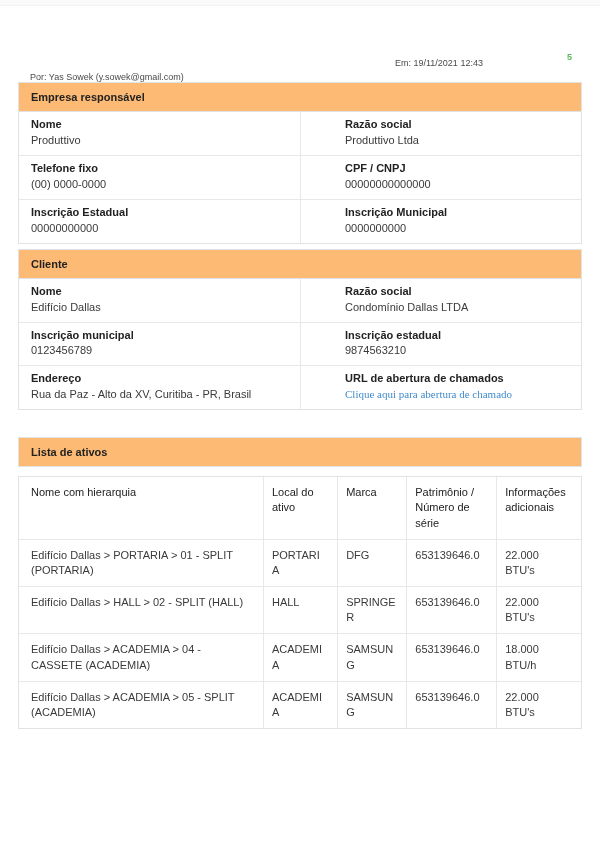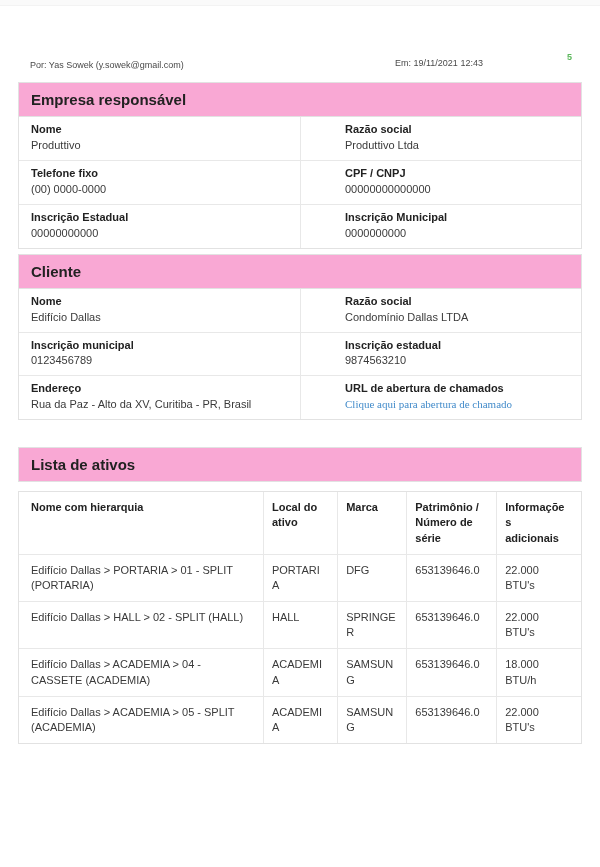--- a/index.html
+++ b/index.html
@@ -15,29 +15,29 @@
   .report-header { position: relative; padding-top: 40px; }
   .page-badge {
     position: absolute; top: 46px; right: 28px;
     font-size: 9px; color: #5cb85c; font-weight: bold;
   }
   .report-title {
     text-align: center; font-size: 19px; line-height: 1.22;
     color: #3c3c3c; font-weight: 400; max-width: 340px; margin: 0 auto;
   }
   .meta-row { position: relative; margin: 12px 30px 0 30px; height: 14px; }
-  .meta-author { position: absolute; left: 0; top: 2px; font-size: 9px; color: #4a4a4a; text-align: center; }
+  .meta-author { position: absolute; left: 0; top: 14px; font-size: 9px; color: #4a4a4a; text-align: center; }
   .meta-date   { position: absolute; left: 365px; top: 0; font-size: 9px; color: #4a4a4a; }
 
   
   .content { margin: 10px 18px 0 18px; }
   .section { border: 1px solid #e2e2e2; margin-top: 5px; background: #fff; }
   .section-title {
-    background: #f9a8d4; border-bottom: 1px solid #e2e2e2;
-    font-size: 15px; font-weight: bold; color: #222;
+    background: #fdba74; border-bottom: 1px solid #e2e2e2;
+    font-size: 11px; font-weight: bold; color: #222;
     padding: 8px 12px;
   }
   .fields { display: grid; grid-template-columns: 1fr 1fr; }
   .field {
     padding: 5px 12px 6px 12px; border-top: 1px solid #e8e8e8;
     min-height: 37px;
   }
   .fields .field:nth-child(1), .fields .field:nth-child(2) { border-top: none; }
   .field.right { border-left: 1px solid #e8e8e8; padding-left: 44px; }
   .field-label { font-size: 11px; font-weight: bold; color: #222; line-height: 1.45; }
@@ -53,21 +53,21 @@
   table.assets col.c2 { width: 13.2%; }
   table.assets col.c3 { width: 12.3%; }
   table.assets col.c4 { width: 16%; }
   table.assets col.c5 { width: 15%; }
   table.assets th, table.assets td {
     font-size: 11px; text-align: left; vertical-align: top;
     padding: 8px 10px 8px 8px; line-height: 1.38;
     border-top: 1px solid #e8e8e8; border-right: 1px solid #e8e8e8;
     word-wrap: break-word;
   }
-  table.assets th { font-weight: bold; color: #222; border-top: none; }
+  table.assets th { font-weight: normal; color: #222; border-top: none; }
   table.assets th:first-child, table.assets td:first-child { padding-left: 12px; }
   table.assets th:last-child, table.assets td:last-child { border-right: none; padding-right: 14px; }
   table.assets td { color: #3a3a3a; }
 </style>
 </head>
 <body>
 
 <div class="top-strip"></div>
 
 <div class="report-header">

